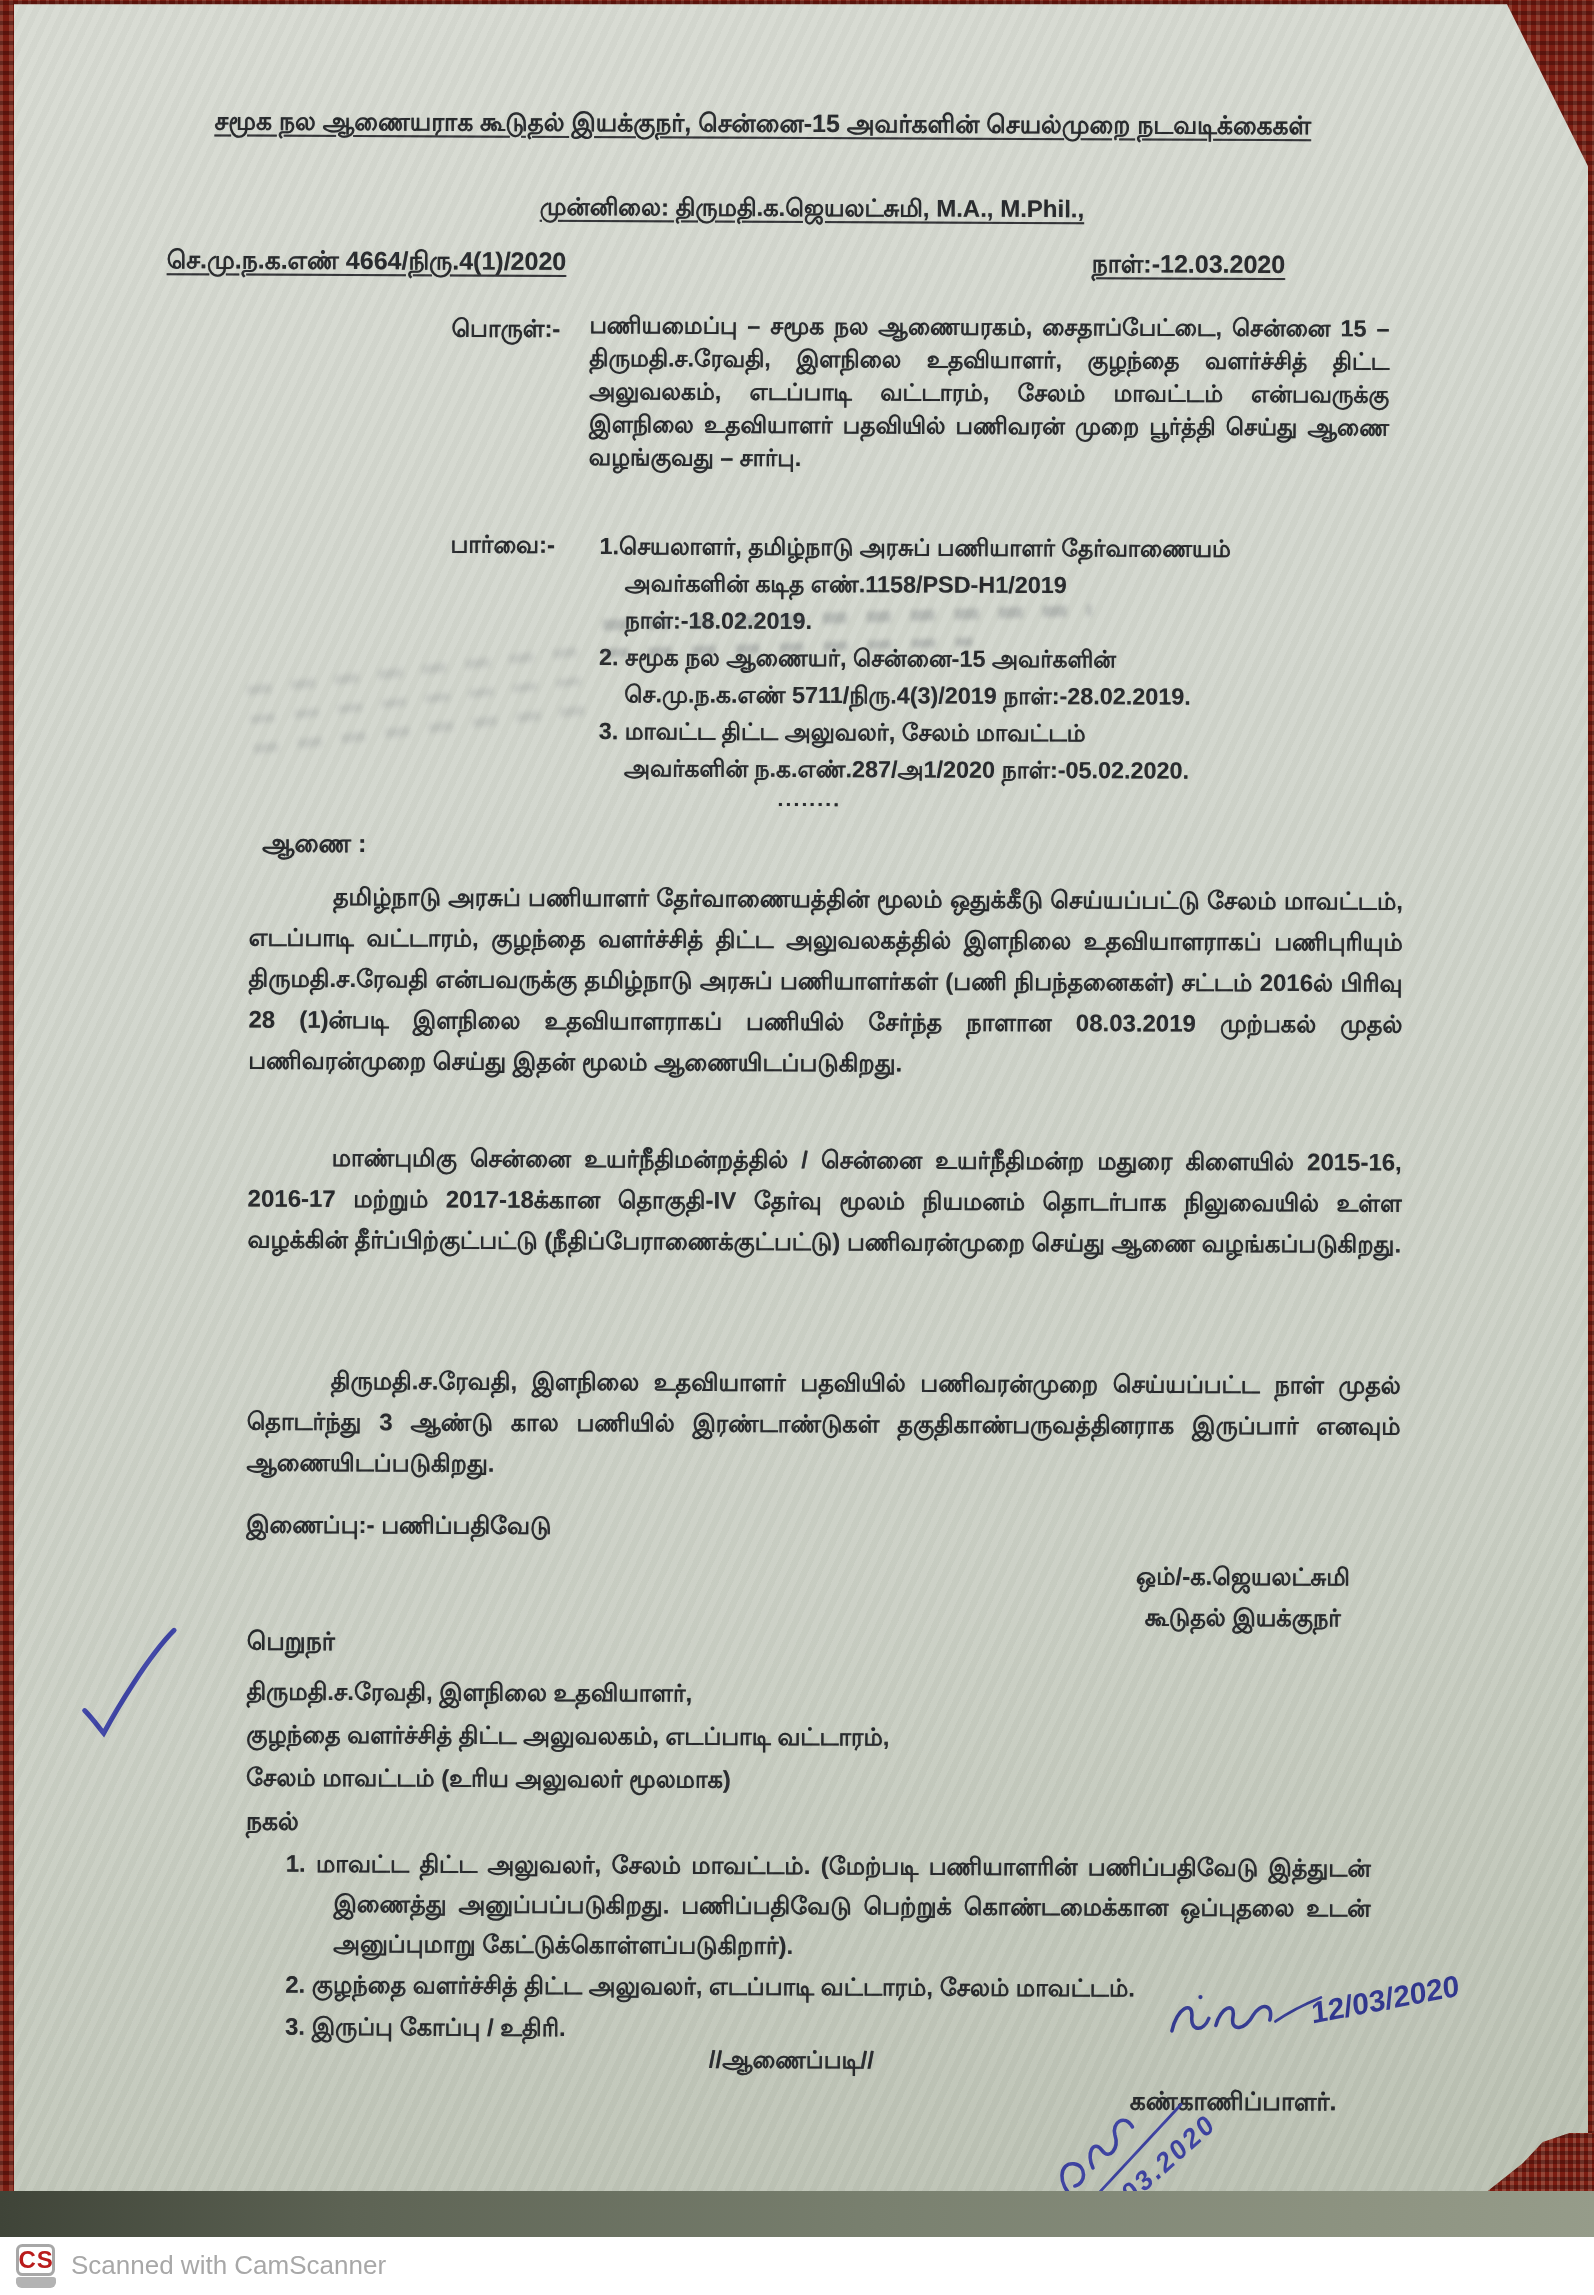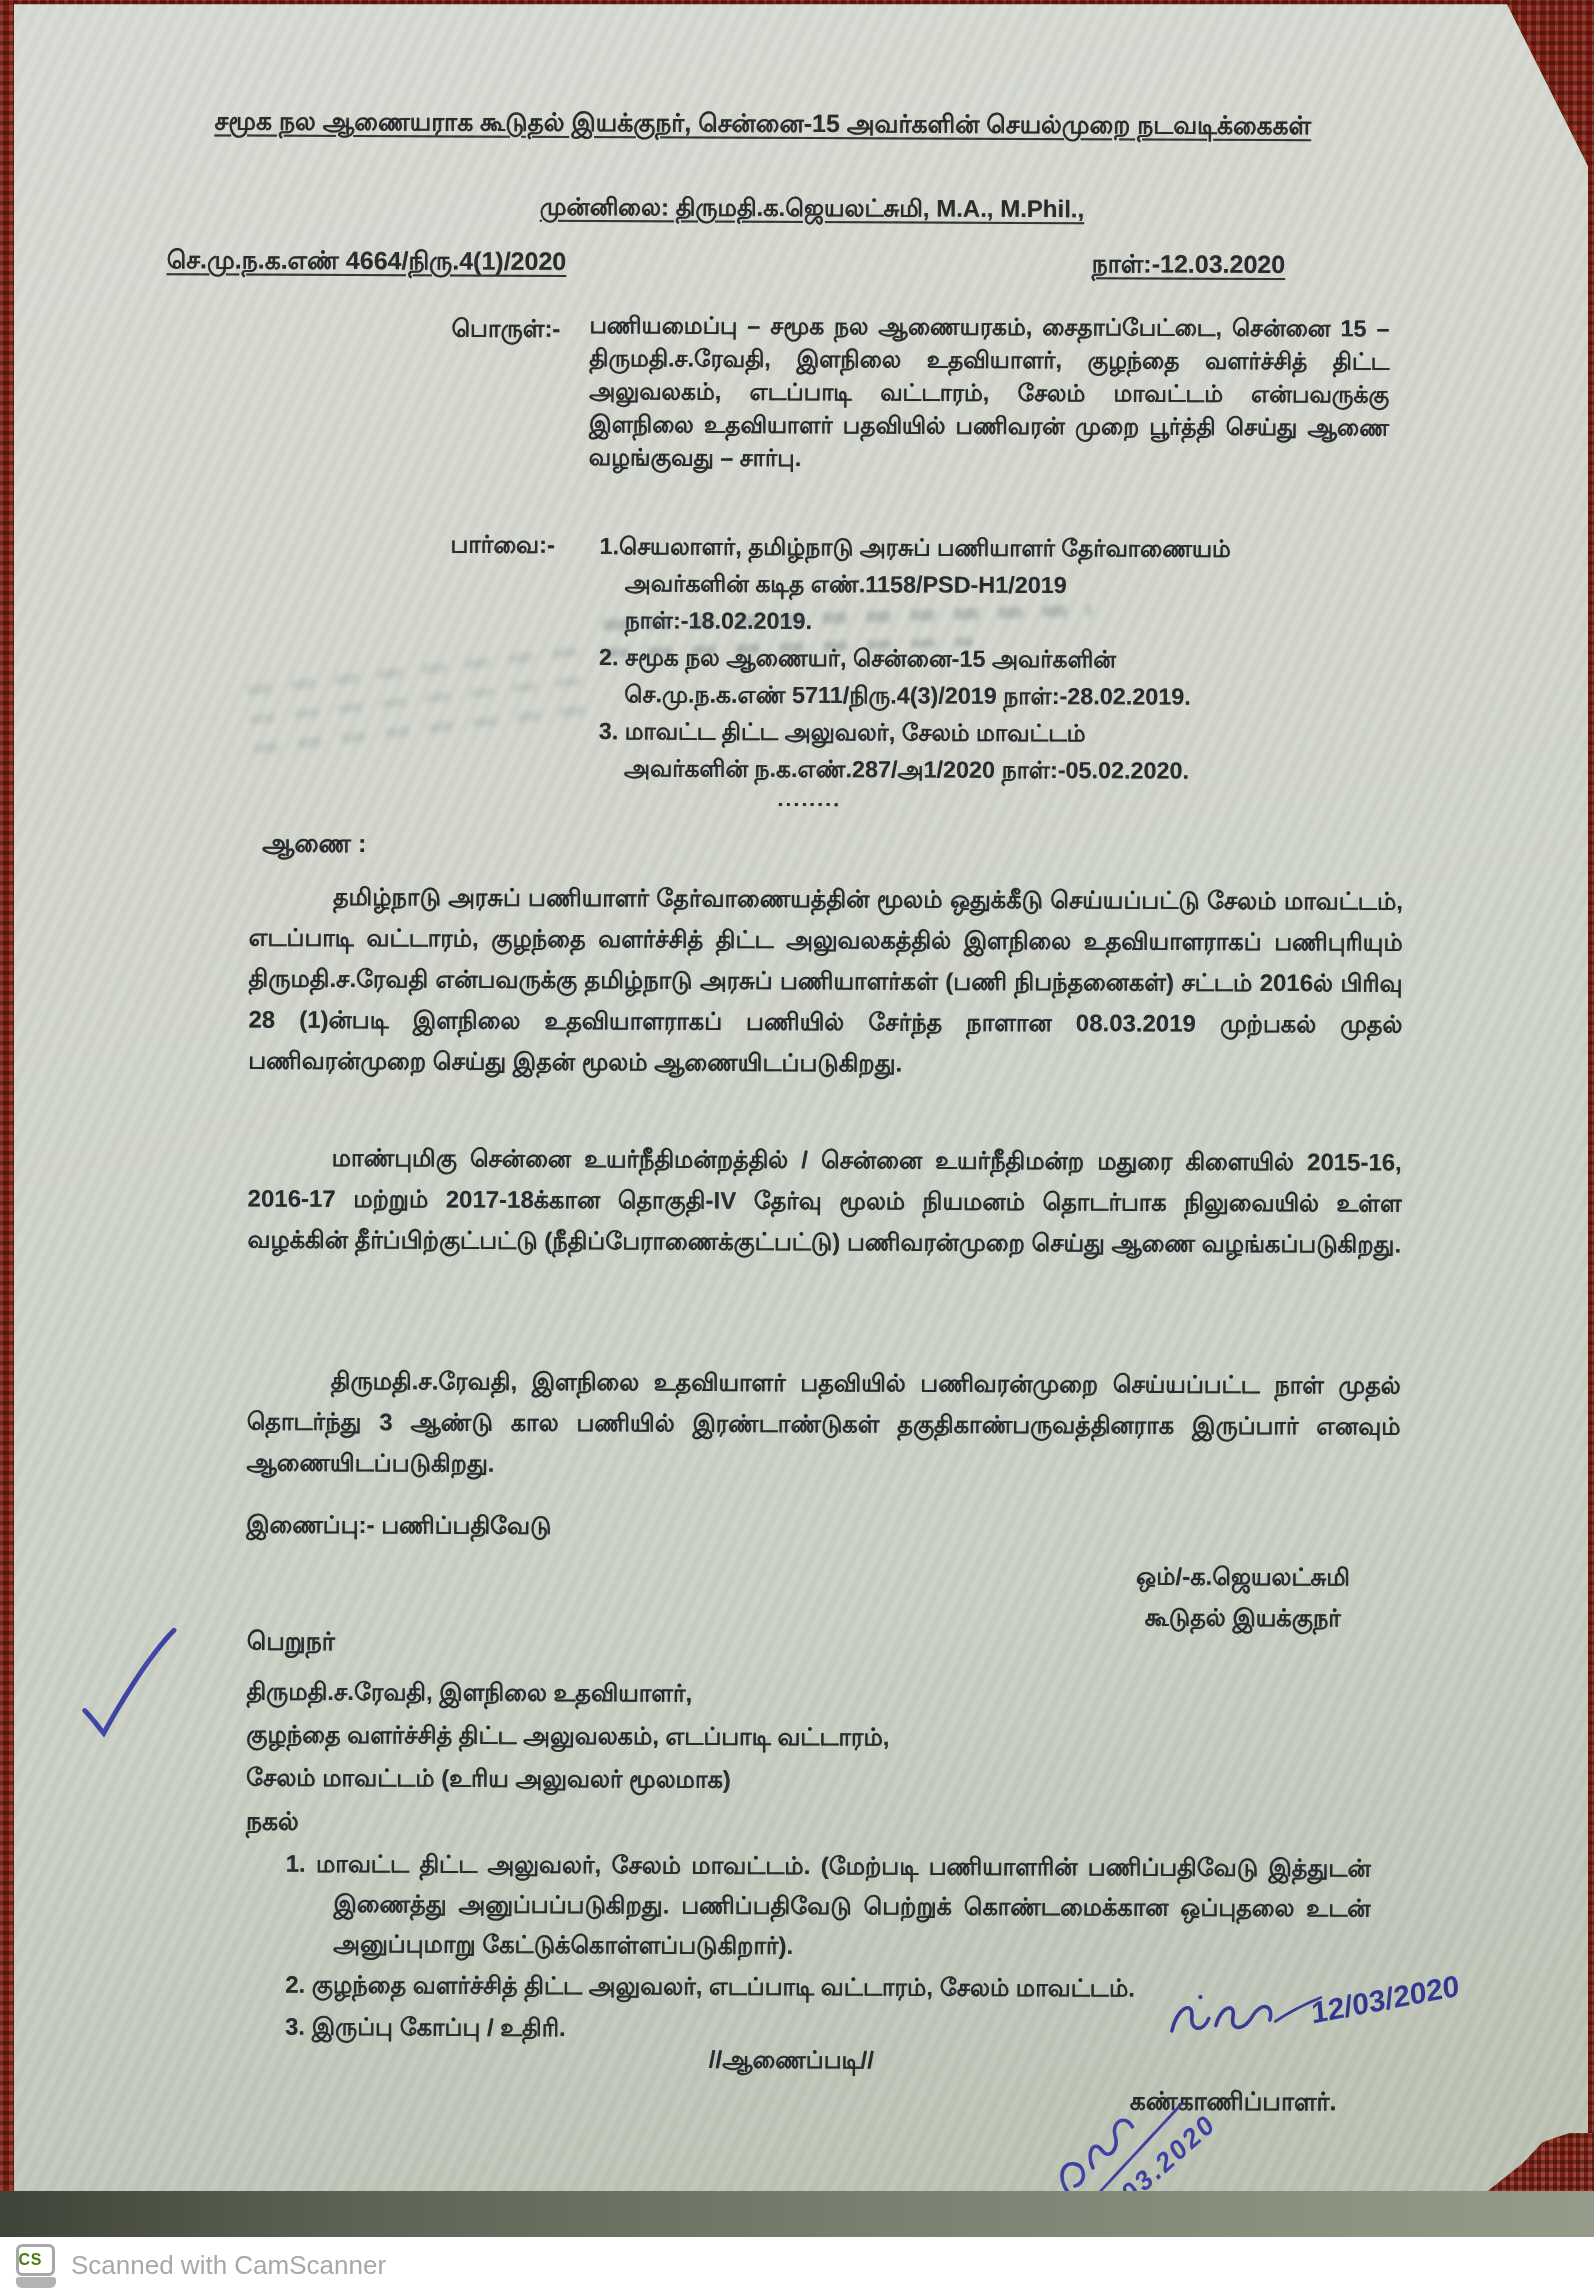--- a/index.html
+++ b/index.html
@@ -105,21 +105,21 @@
   .shadow-strip{
     position:absolute;left:0;top:2191px;width:1594px;height:46px;
     background:linear-gradient(90deg,#3f4438 0%,#5d6354 22%,#79806f 55%,#8d9381 85%,#969c8a 100%);
     border-bottom:2.8px solid #2c3127;
   }
   
   .scanbar{position:absolute;left:0;top:2237px;width:1594px;height:58px;background:#ffffff;}
   .cs-logo{position:absolute;left:15.6px;top:7px;width:41px;height:44px;}
   .cs-box{
     position:absolute;left:0;top:0;width:33px;height:25.5px;border:3.5px solid #a7a7a7;border-radius:6.4px;
-    color:#4d7c0f;font-size:16px;font-weight:700;line-height:25.5px;letter-spacing:0.7px;
+    color:#b91c1c;font-size:24px;font-weight:700;text-align:center;line-height:25.5px;letter-spacing:0.7px;
   }
   .cs-tab{position:absolute;left:0;top:33px;width:40px;height:11.3px;background:#b3b3b3;border-radius:2.8px 2.8px 5.7px 5.7px;}
   .scan-text{position:absolute;left:71px;top:12.8px;font-size:26px;color:#a8a8a8;font-weight:400;white-space:nowrap;}
 </style>
 </head>
 <body>
 
 <div class="cloth"></div>
 
 <div class="paper">

